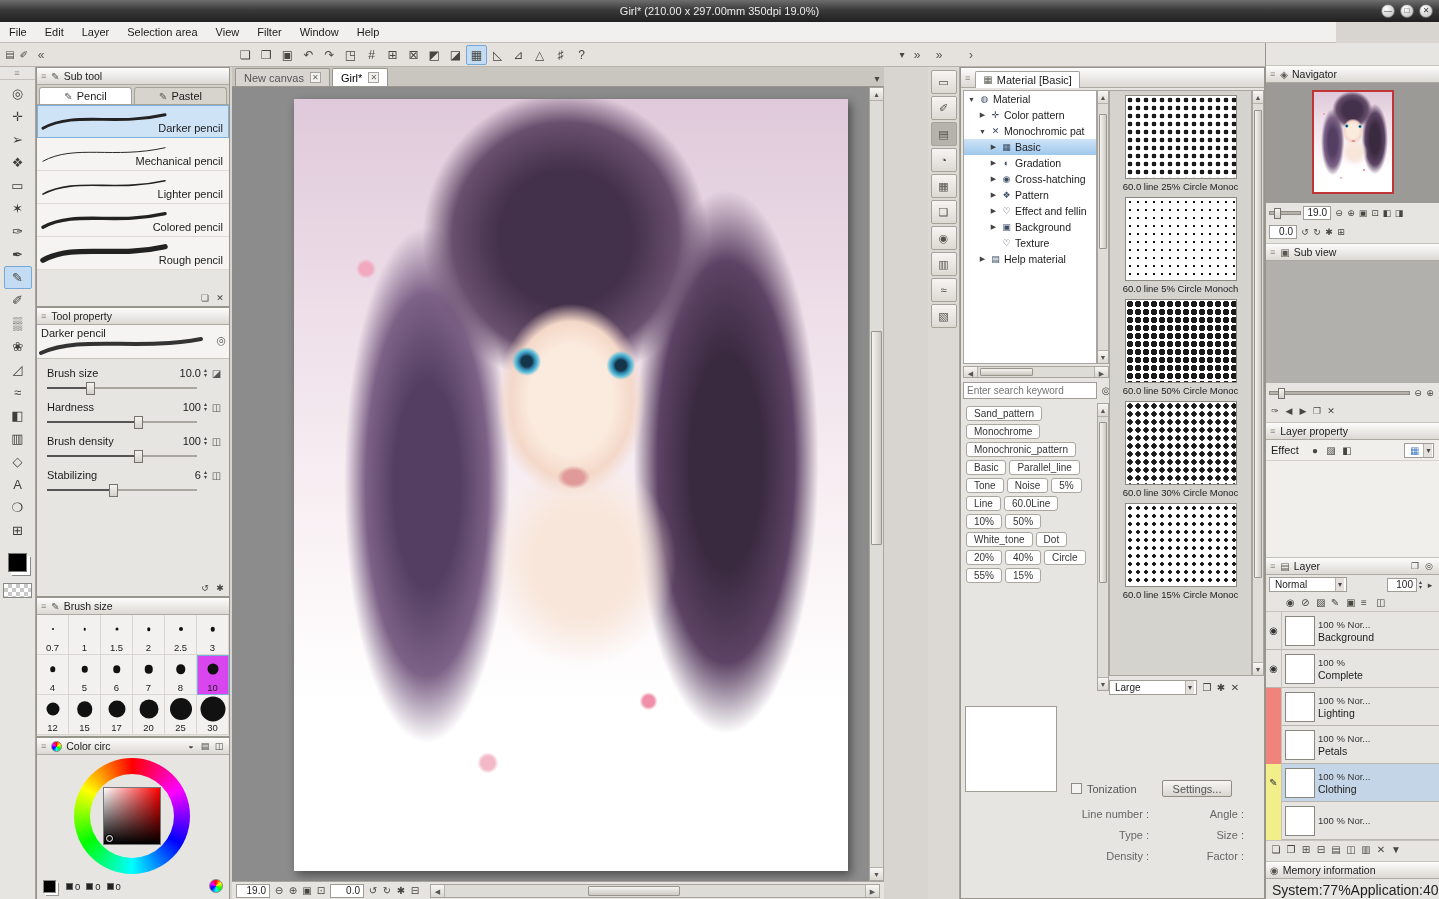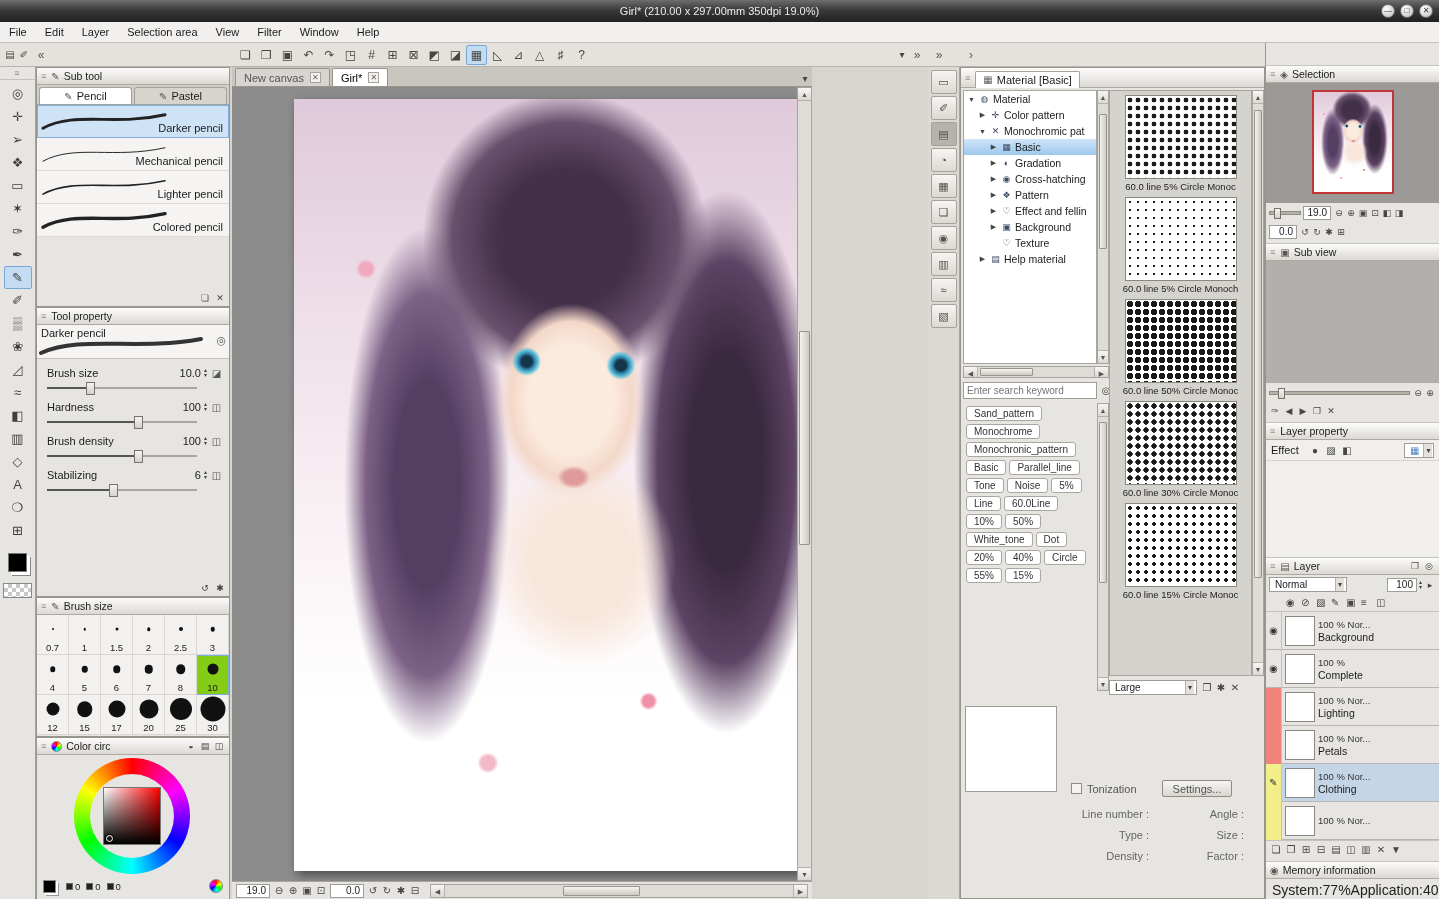--- a/index.html
+++ b/index.html
@@ -3,21 +3,21 @@
 <meta charset="utf-8">
 <style>
 *{margin:0;padding:0;box-sizing:border-box;}
 html,body{width:1439px;height:899px;overflow:hidden;}
 body{font-family:"Liberation Sans","DejaVu Sans",sans-serif;font-size:11px;color:#1b1b1b;background:#d8d5d0;position:relative;}
 i,em{font-style:normal;}
 
 #titlebar{position:absolute;left:0;top:0;width:1439px;height:22px;background:linear-gradient(#6e6e6e,#3a3a3a 45%,#202020);display:flex;align-items:center;justify-content:center;color:#ececec;font-size:11px;}
 #winbtns{position:absolute;right:6px;top:4px;display:flex;gap:5px;}
 .winbtn{width:14px;height:14px;border-radius:50%;background:radial-gradient(circle at 35% 30%,#fff,#b9b9b9);border:1px solid #6d6d6d;color:#333;font-size:8px;line-height:12px;text-align:center;}
-#menubar{position:absolute;left:0;top:22px;width:1439px;height:21px;background:#f1f0ee;border-bottom:1px solid #c3c0ba;display:flex;align-items:center;}
+#menubar{position:absolute;left:0;top:22px;width:1336px;height:21px;background:#f1f0ee;border-bottom:1px solid #c3c0ba;display:flex;align-items:center;}
 .menu-item{padding:0 9px;line-height:21px;}
 
 .band{position:absolute;top:43px;height:24px;background:#e5e2de;border-bottom:1px solid #b7b4ae;display:flex;align-items:center;gap:2px;padding:0 3px;}
 #lefthead{left:0;width:232px;}
 #toolbarband{left:232px;width:696px;}
 #striphead{left:928px;width:32px;}
 #matband{left:960px;width:305px;}
 #rightband2{left:1265px;width:174px;}
 .ibtn{min-width:21px;height:20px;display:inline-flex;align-items:center;justify-content:center;color:#47463f;font-size:12px;border:1px solid transparent;border-radius:2px;background:transparent;}
 .ibtn.selected{background:#c3dcf3;border-color:#76a8d8;}
@@ -61,36 +61,36 @@
 .pval{min-width:30px;text-align:right;}
 .pspin{display:flex;flex-direction:column;font-size:6px;line-height:5px;color:#444;}
 .paux{width:13px;text-align:center;color:#555;font-size:10px;}
 .ptrack{margin-top:4px;height:6px;border-bottom:2px solid #a9a6a0;position:relative;width:150px;}
 .pfill{position:absolute;left:0;bottom:-2px;height:2px;background:#555;}
 .pfill::after{content:"";position:absolute;right:-3px;top:-5px;width:7px;height:11px;background:linear-gradient(#f4f3f1,#d4d1cb);border:1px solid #76736c;}
 
 #p-brushsize{left:36px;top:597px;width:194px;height:140px;}
 .bsgrid{display:grid;grid-template-columns:repeat(6,1fr);background:#f2f1ef;}
 .bscell{position:relative;height:40px;border-right:1px solid #dad7d2;border-bottom:1px solid #dad7d2;display:flex;align-items:flex-end;justify-content:center;padding-bottom:1px;font-size:9.5px;}
-.bscell.selected{background:#84cc16;outline:1px solid #7aaede;outline-offset:-1px;}
+.bscell.selected{background:#d946ef;outline:1px solid #7aaede;outline-offset:-1px;}
 .bs-dot{position:absolute;left:50%;top:14px;transform:translate(-50%,-50%);background:#111;border-radius:50%;}
 
 #p-color{left:36px;top:737px;width:194px;height:162px;border-bottom:none;}
 .wheelwrap{position:relative;height:122px;}
 .ring{position:absolute;left:37px;top:3px;width:116px;height:116px;border-radius:50%;background:conic-gradient(#f00,#f0f,#00f,#0ff,#0f0,#ff0,#f00);}
 .ringhole{position:absolute;left:16px;top:16px;width:84px;height:84px;border-radius:50%;background:#e7e5e1;}
 .svsq{position:absolute;left:29px;top:29px;width:58px;height:58px;background:linear-gradient(to top,#000,rgba(0,0,0,0)),linear-gradient(to right,#fff,#f00);border:1px solid #777;}
 .svmark{position:absolute;left:2px;bottom:2px;width:7px;height:7px;border:1px solid #fff;border-radius:50%;box-shadow:0 0 0 1px #000;}
 .crow{display:flex;align-items:center;gap:4px;padding:2px 6px;font-size:9.5px;}
 .cswatch{width:13px;height:13px;background:#000;border:1px solid #888;box-shadow:2px 2px 0 #fff,3px 3px 0 #999;}
 .rgbpair{display:flex;align-items:center;gap:2px;margin-left:6px;}
 .rgbsq{width:7px;height:7px;background:#222;border:1px solid #666;display:inline-block;}
 .rainbow{width:14px;height:14px;border-radius:50%;background:conic-gradient(#f00,#ff0,#0f0,#0ff,#00f,#f0f,#f00);margin-left:auto;border:1px solid #888;}
 
-#canvas{position:absolute;left:232px;top:67px;width:580px;height:832px;background:#8c8c8c;}
+#canvas{position:absolute;left:232px;top:67px;width:652px;height:832px;background:#8c8c8c;}
 #ctabs{position:absolute;top:0;left:0;right:0;height:20px;background:#c9c6c0;border-bottom:1px solid #98958d;display:flex;align-items:flex-end;padding-left:3px;gap:2px;}
 .ctab{height:18px;display:flex;align-items:center;gap:6px;padding:0 8px;background:#d8d5d0;border:1px solid #98958d;border-bottom:none;border-radius:2px 2px 0 0;color:#555;}
 .ctab.selected{background:#fff;color:#000;}
 .xbox{font-size:8px;color:#666;border:1px solid #a7a49d;width:11px;height:11px;line-height:9px;text-align:center;background:#f3f2f0;}
 #cview{position:absolute;left:0;top:20px;right:15px;bottom:18px;overflow:hidden;}
 #artwork{position:absolute;left:62px;top:12px;width:554px;height:772px;box-shadow:3px 4px 9px rgba(0,0,0,.45);}
 #cvscroll{position:absolute;right:0;top:20px;bottom:18px;width:15px;}
 #chbar{position:absolute;left:0;right:0;bottom:0;height:18px;background:#e6e4e0;border-top:1px solid #a8a59e;display:flex;align-items:center;gap:2px;padding:0 4px;}
 .valbox{height:14px;min-width:34px;background:#fff;border:1px solid #a09d96;font-size:10px;display:inline-flex;align-items:center;justify-content:flex-end;padding:0 3px;}
 .girl-art{background:
@@ -392,20 +392,26 @@
           <path d="M3 21 C 35 3, 75 19, 127 7" fill="none" stroke="#222" stroke-linecap="round" style="stroke-width: 1.6;"></path>
         </svg>
       <span class="stlabel">Lighter pencil</span>
     </div>
       <div class="strow">
       <svg class="stroke-svg" viewBox="0 0 130 26" preserveAspectRatio="none">
           <path d="M3 21 C 35 3, 75 19, 127 7" fill="none" stroke="#222" stroke-linecap="round" style="stroke-width: 3.5;"></path>
         </svg>
       <span class="stlabel">Colored pencil</span>
     </div>
+      <div class="strow">
+      <svg class="stroke-svg" viewBox="0 0 130 26" preserveAspectRatio="none">
+          <path d="M3 21 C 35 3, 75 19, 127 7" fill="none" stroke="#222" stroke-linecap="round" style="stroke-width: 5.5;"></path>
+        </svg>
+      <span class="stlabel">Rough pencil</span>
+    </div>
     </div>
   <div class="pfoot">
     <span class="ibtn tiny">❏</span>
     <span class="ibtn tiny">✕</span>
   </div>
 </div>
 
 <div id="p-toolprop" class="panel">
   <div class="phead">
     <span class="grip">≡</span>
@@ -818,21 +824,21 @@
     <div class="vtrack">
         <div class="vthumb" style="top:2%;height:62%;"></div>
       </div>
     <div class="sbtn" style="border-top:1px solid #b5b2aa;border-bottom:none;">▼</div>
   </div>
 
   <div id="mlist">
 
   <div class="mat">
       <div class="halftone den-25"></div>
-      <div class="mcap">60.0 line 5% Circle Monoc</div>
+      <div class="mcap">60.0 line 25% Circle Monoc</div>
     </div>
       <div class="mat">
       <div class="halftone den-5"></div>
       <div class="mcap">60.0 line 5% Circle Monoch</div>
     </div>
       <div class="mat">
       <div class="halftone den-50"></div>
       <div class="mcap">60.0 line 50% Circle Monoc</div>
     </div>
       <div class="mat">
@@ -888,21 +894,21 @@
       <span class="mfield"><span>Density :</span></span>
       <span class="mfield"><span>Factor :</span></span>
     </div>
 </div>
 
 <div id="rightcol">
 
   <div class="seg rhead" style="top:22px;">
     <span class="grip">≡</span>
     <span class="pico">◈</span>
-    <span>Selection</span>
+    <span>Navigator</span>
   </div>
   <div class="seg" id="navthumbarea">
     <div id="navthumb" class="girl-art"></div>
   </div>
   <div class="seg ctrlrow" style="top:160px;">
     <span class="slider" style="width:32px;">
         <span class="shandle" style="left:4px;"></span>
       </span>
     <span class="valbox" style="min-width:28px;">19.0</span>
     <span style="display:flex;">

